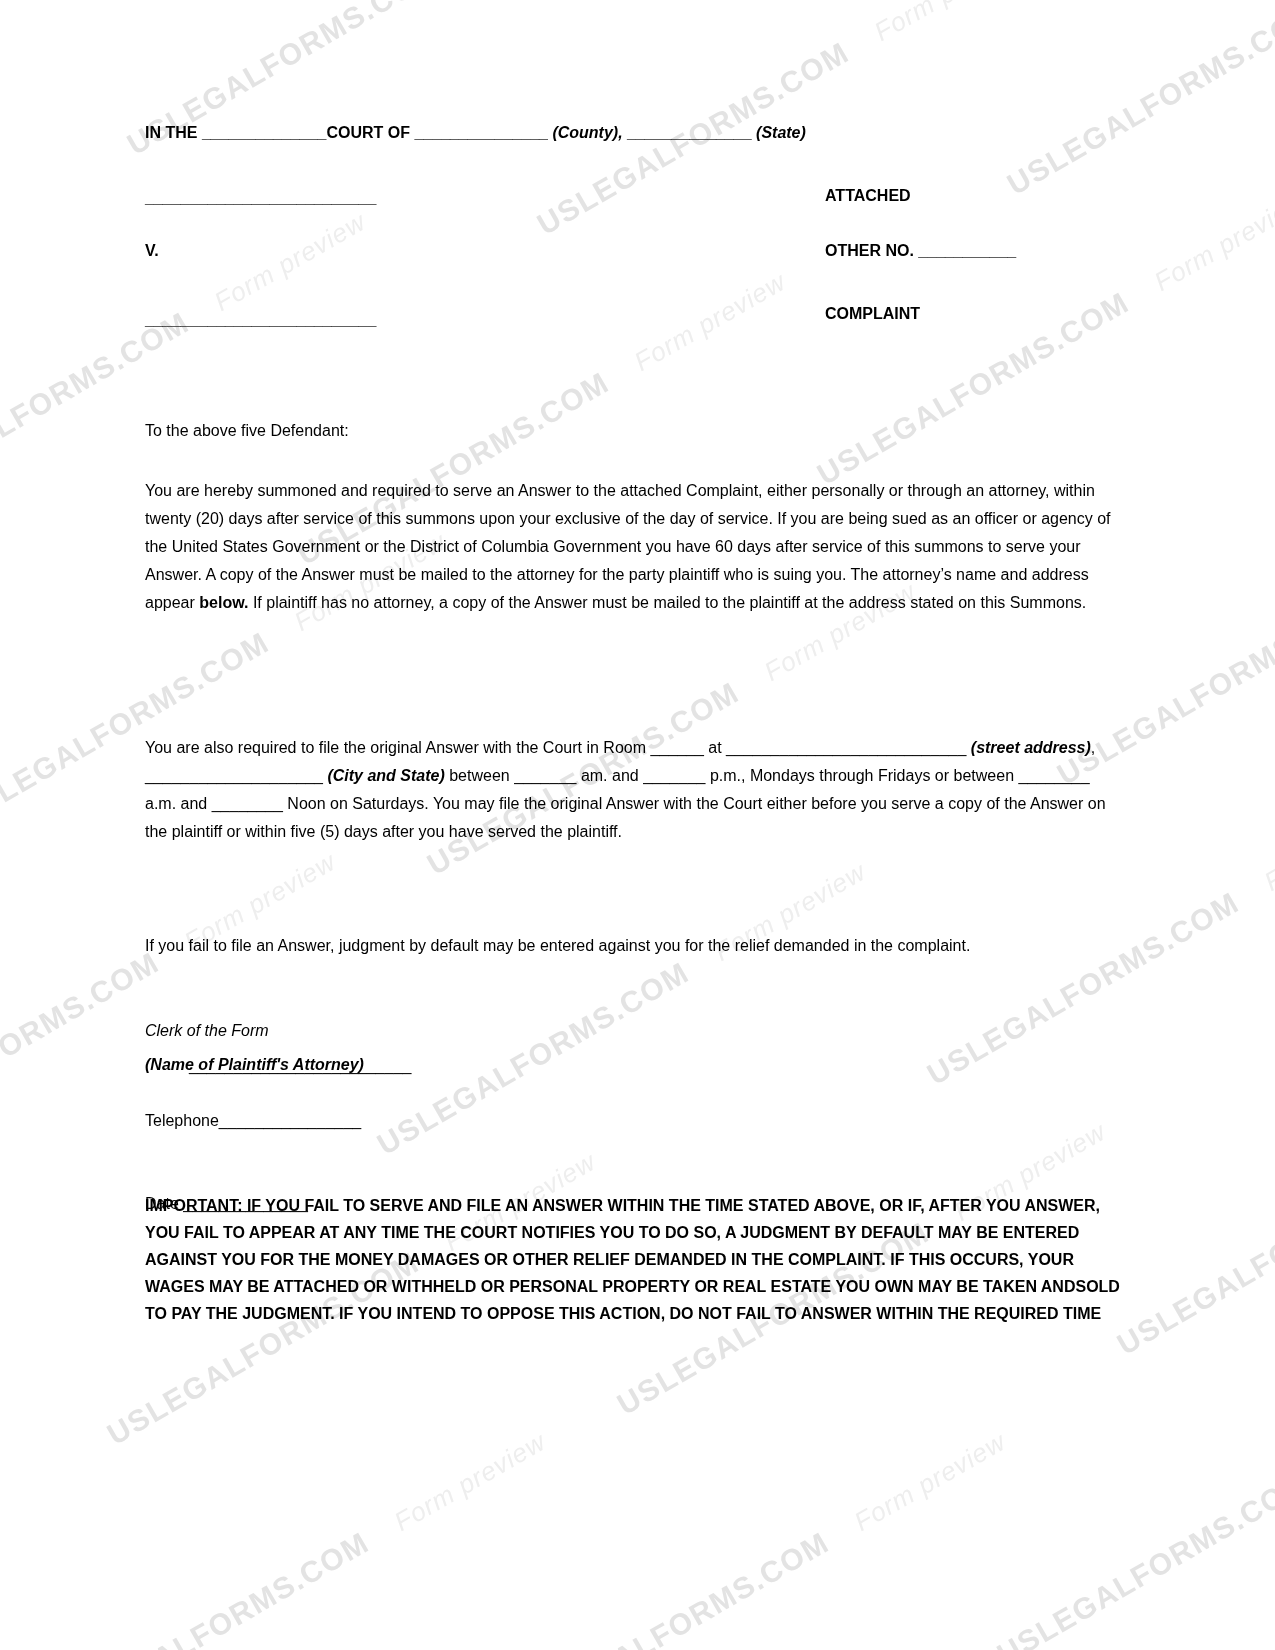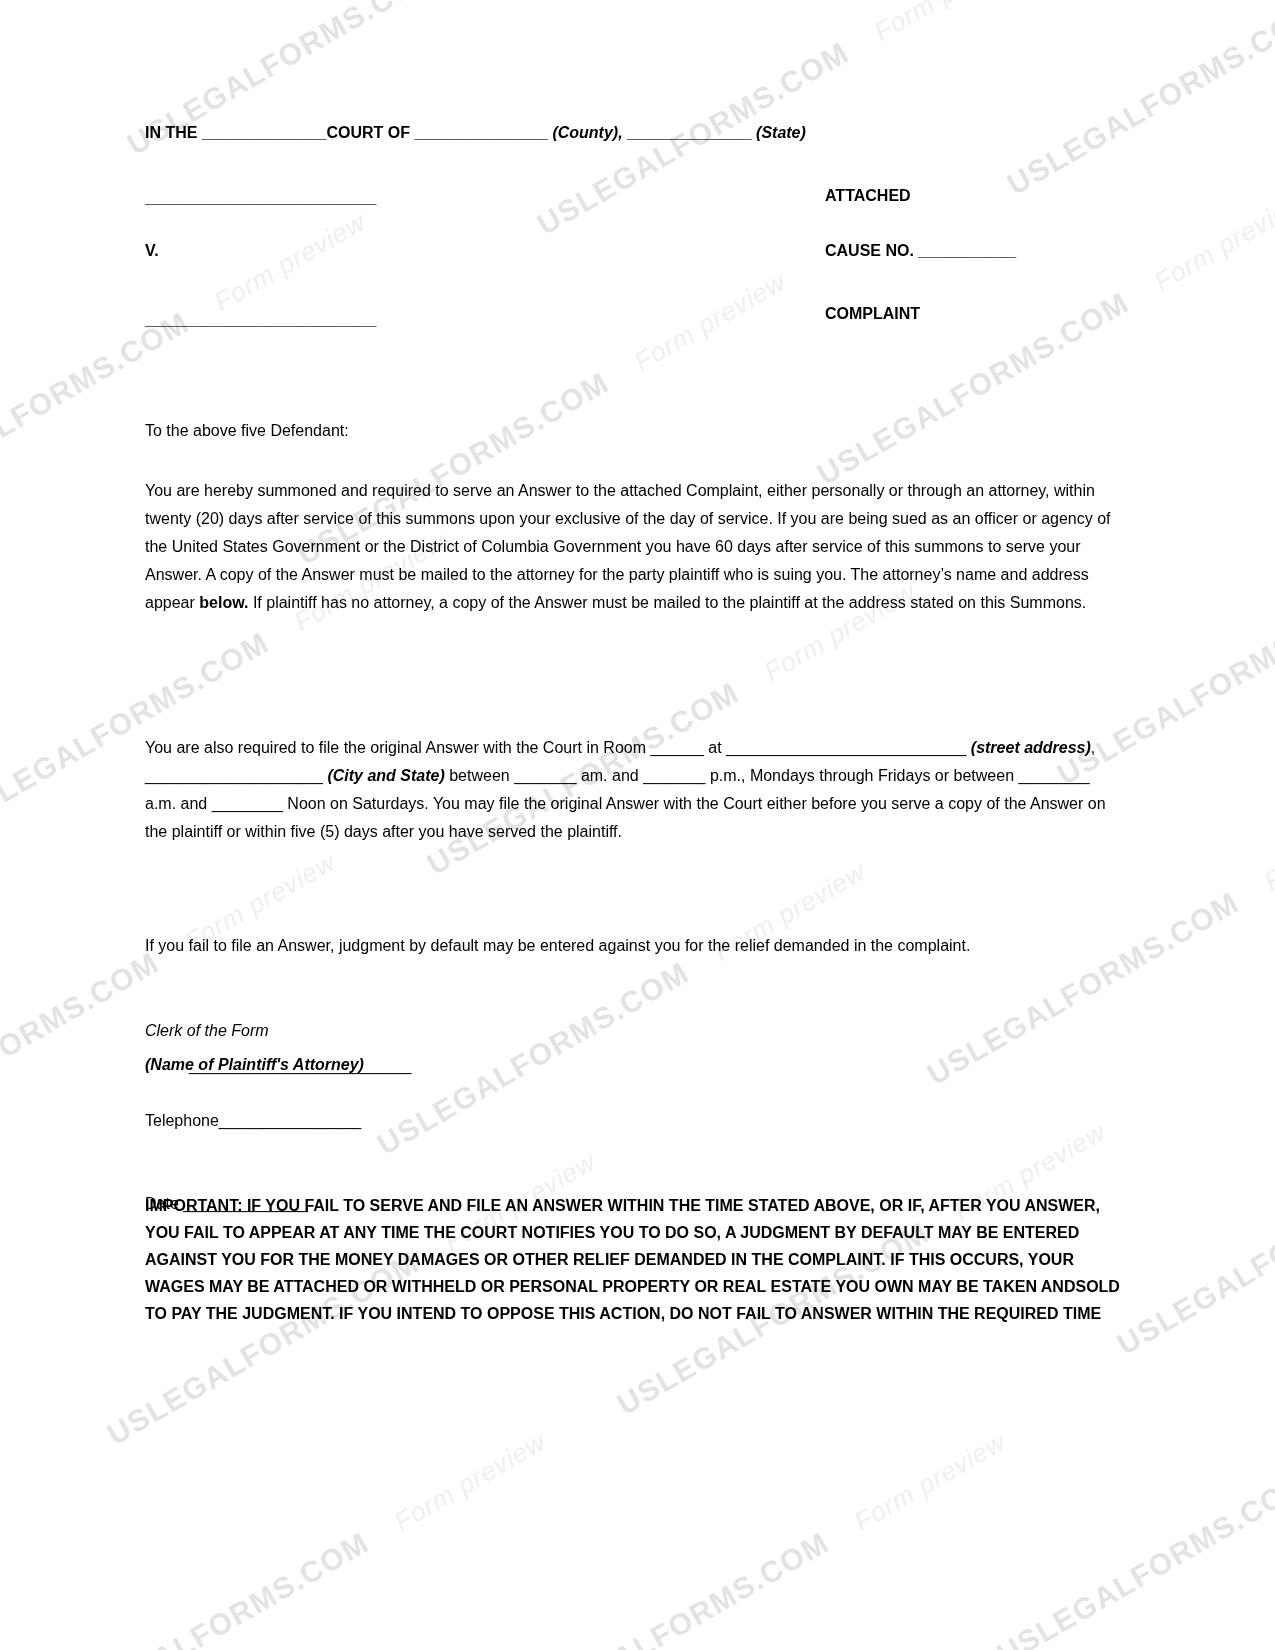--- a/index.html
+++ b/index.html
@@ -65,21 +65,21 @@
     </div>
 
   <div class="content">
 
     <div class="block" style="top:119px;"><span class="b">IN THE ______________</span><span class="b">COURT OF _______________ </span><span class="bi">(County),</span><span class="b"> ______________ </span><span class="bi">(State)</span></div>
 
     <div class="block bold" style="top:184px;">__________________________</div>
     <div class="block bold right-col" style="top:182px;">ATTACHED</div>
 
     <div class="block bold" style="top:237px;">V.</div>
-    <div class="block bold right-col" style="top:237px;">CAUSE NO. ___________</div>
+    <div class="block bold right-col" style="top:237px;">OTHER NO. ___________</div>
 
     <div class="block bold" style="top:306px;">__________________________</div>
     <div class="block bold right-col" style="top:300px;">COMPLAINT</div>
 
 
     <div class="block" style="top:417px;">To the above five Defendant:</div>
 
     <div class="block" style="top:477px;"><span>You are hereby summoned and required to serve an Answer to the attached Complaint, either personally or through an attorney, within twenty (20) days after service of this summons upon your exclusive of the day of service. If you are being sued as an officer or agency of the United States Government or the District of Columbia Government you have 60 days after service of this summons to serve your Answer. A copy of the Answer must be mailed to the attorney for the party plaintiff who is suing you. The attorney’s name and address appear </span><span class="b">below.</span><span> If plaintiff has no attorney, a copy of the Answer must be mailed to the plaintiff at the address stated on this Summons.</span></div>
 
     <div class="block" style="top:734px;"><span>You are also required to file the original Answer with the Court in Room ______ at ___________________________ </span><span class="bi">(street address)</span><span>, ____________________ </span><span class="bi">(City and State)</span><span> between _______ am. and _______ p.m., Mondays through Fridays or between ________ a.m. and ________ Noon on Saturdays. You may file the original Answer with the Court either before you serve a copy of the Answer on the plaintiff or within five (5) days after you have served the plaintiff.</span></div>

